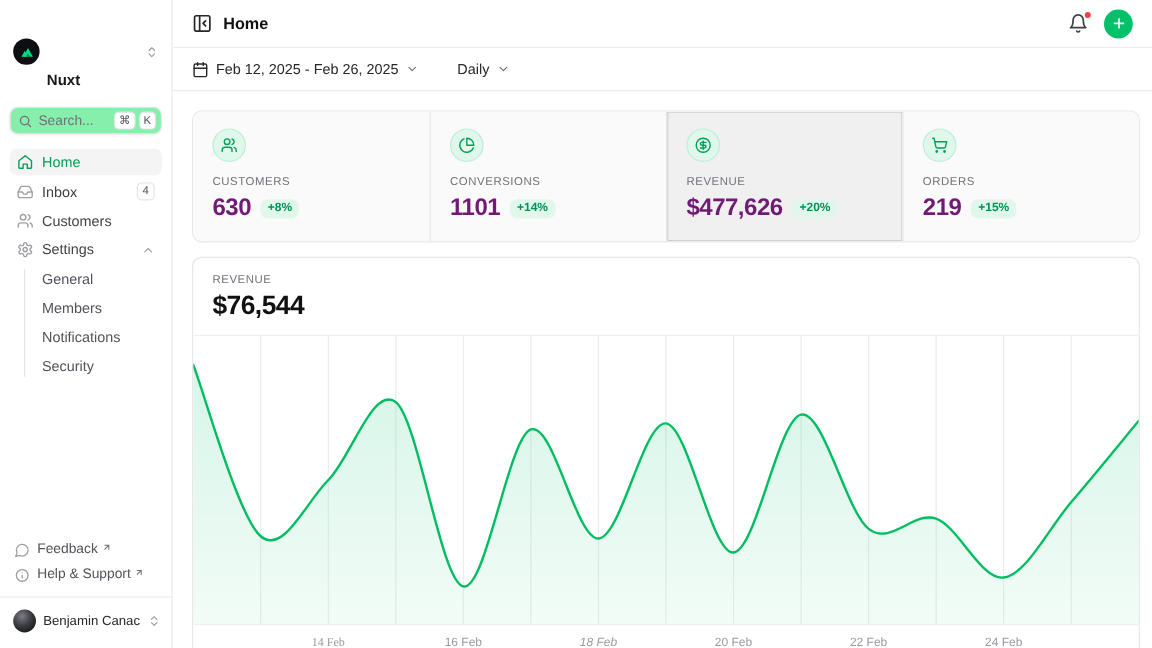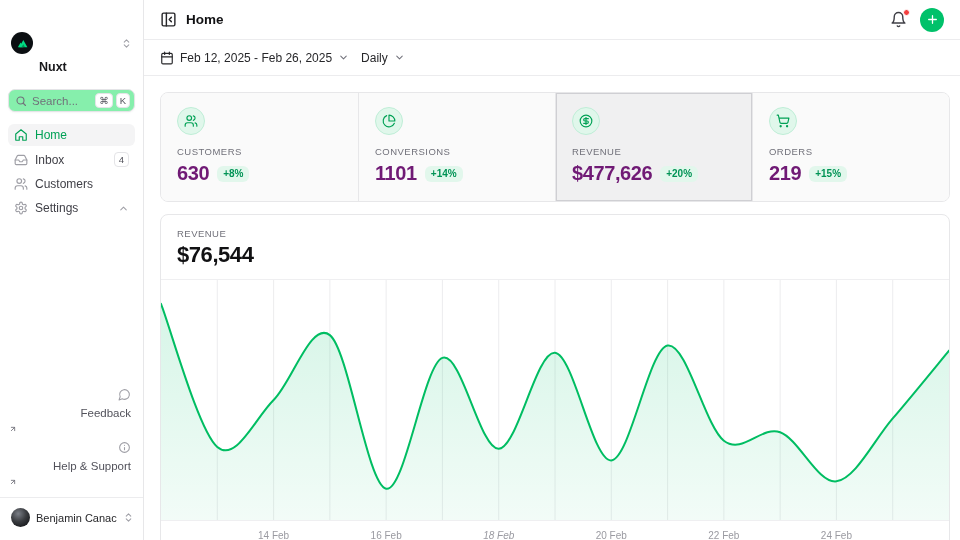--- a/index.html
+++ b/index.html
@@ -30,22 +30,22 @@
     font-size:12px;color:#3f3f46;cursor:pointer;}
   .nav-item .lbl{flex:1;white-space:nowrap;}
   .nav-item.active{background:#f4f4f5;color:#00a155;font-weight:500;}
   .badge-count{font-size:9.5px;border:1px solid #e4e4e7;border-radius:4px;padding:0 4px;
     color:#52525b;line-height:13px;background:#fff;}
   .subnav{position:relative;display:flex;flex-direction:column;}
   .tree-line{position:absolute;left:12px;top:3px;bottom:3px;width:1px;background:#e7e7e9;}
   .sub-item{font-size:12px;color:#52525b;padding:5px 6px 5px 27px;cursor:pointer;border-radius:6px;
     white-space:nowrap;}
   .sb-spacer{flex:1;}
-  .foot-link{display:flex;align-items:flex-end;gap:6px;font-size:11.5px;color:#52525b;
-    padding:4px 4px;cursor:pointer;border-radius:6px;flex-direction:column;}
+  .foot-link{display:flex;align-items:flex-start;gap:6px;font-size:11.5px;color:#52525b;
+    padding:4px 4px;cursor:pointer;border-radius:6px;}
   .ext-arrow{color:#71717a;align-self:flex-start;margin-left:-3px;margin-top:0;}
   .sb-divider{height:1px;background:#ececee;margin:7px -8px;}
   .user-row{display:flex;align-items:center;gap:6px;padding:3px 3px;cursor:pointer;border-radius:6px;}
   .avatar{width:19px;height:19px;min-width:19px;border-radius:50%;
     background:radial-gradient(circle at 38% 30%,#7a7e86 0%,#3a3c40 45%,#141518 85%);}
   .user-name{font-size:11px;font-weight:500;flex:1;white-space:nowrap;color:#27272a;}
 
   
   main{flex:1;display:flex;flex-direction:column;min-width:0;background:#fff;}
   .topbar{height:40px;min-height:40px;border-bottom:1px solid #ececee;display:flex;
@@ -53,21 +53,21 @@
   .collapse-btn{color:#27272a;cursor:pointer;display:flex;background:none;border:none;padding:0;}
   .topbar-title{font-size:13.5px;font-weight:700;color:#111113;}
   .topbar-right{margin-left:auto;display:flex;align-items:center;gap:13px;}
   .bell-wrap{position:relative;color:#3f3f46;cursor:pointer;display:flex;}
   .notif-dot{position:absolute;top:-2px;right:-3px;width:7px;height:7px;border-radius:50%;
     background:#f43f3f;border:1.5px solid #fff;}
   .add-btn{width:24px;height:24px;border-radius:50%;background:#00c16a;color:#fff;display:flex;
     align-items:center;justify-content:center;cursor:pointer;border:none;padding:0;}
 
   .filterbar{height:36px;min-height:36px;border-bottom:1px solid #ececee;display:flex;
-    padding:0 16px;gap:12px;}
+    padding:0 16px;gap:32px;}
   .filter-btn{display:flex;align-items:center;gap:6px;font-size:12px;font-weight:500;
     color:#27272a;cursor:pointer;background:none;border:none;padding:0;
     font-family:"Liberation Sans",sans-serif;}
   .chev{color:#71717a;display:flex;}
 
   .content{flex:1;padding:16px 10px 0 16px;overflow:hidden;}
 
   
   .stats{display:grid;grid-template-columns:1fr 1fr 1fr 1fr;border:1px solid #e7e7e9;
     border-radius:8px;overflow:hidden;background:#fff;}
@@ -171,20 +171,27 @@
             </svg>
         </span>
         <span class="lbl">Settings</span>
         <span class="ic muted">
           <svg width="11" height="11" viewBox="0 0 24 24" fill="none" stroke="currentColor" stroke-width="2.2" stroke-linecap="round" stroke-linejoin="round">
               <path d="m18 15-6-6-6 6"></path>
             </svg>
         </span>
       </div>
 
+      <div class="subnav">
+        <span class="tree-line"></span>
+        <div class="sub-item">General</div>
+        <div class="sub-item">Members</div>
+        <div class="sub-item">Notifications</div>
+        <div class="sub-item">Security</div>
+      </div>
     </nav>
 
     <div class="sb-spacer"></div>
 
     <div class="foot-link">
       <span class="ic muted">
         <svg width="13" height="13" viewBox="0 0 24 24" fill="none" stroke="currentColor" stroke-width="2" stroke-linecap="round" stroke-linejoin="round">
             <path d="M7.9 20A9 9 0 1 0 4 16.1L2 22z"></path>
           </svg>
       </span>
@@ -370,21 +377,21 @@
               <line x1="507.9" y1="0" x2="507.9" y2="240" stroke="#ececee" stroke-width="1" vector-effect="non-scaling-stroke"></line>
               <line x1="564.3" y1="0" x2="564.3" y2="240" stroke="#ececee" stroke-width="1" vector-effect="non-scaling-stroke"></line>
               <line x1="620.7" y1="0" x2="620.7" y2="240" stroke="#ececee" stroke-width="1" vector-effect="non-scaling-stroke"></line>
               <line x1="677.1" y1="0" x2="677.1" y2="240" stroke="#ececee" stroke-width="1" vector-effect="non-scaling-stroke"></line>
               <line x1="733.6" y1="0" x2="733.6" y2="240" stroke="#ececee" stroke-width="1" vector-effect="non-scaling-stroke"></line>
               <path d="M 0.0 23.9 C 9.4 47.7, 37.6 150.8, 56.4 166.9 C 75.2 182.9, 94.0 138.6, 112.9 120.0 C 131.7 101.4, 150.5 40.3, 169.3 55.1 C 188.1 69.8, 206.9 204.8, 225.7 208.7 C 244.5 212.5, 263.3 84.6, 282.1 77.9 C 301.0 71.3, 319.8 169.7, 338.6 168.8 C 357.4 168.0, 376.2 70.9, 395.0 72.8 C 413.8 74.8, 432.6 181.6, 451.4 180.4 C 470.2 179.2, 489.0 68.8, 507.9 65.5 C 526.7 62.2, 545.5 146.2, 564.3 160.7 C 583.1 175.1, 601.9 145.4, 620.7 152.2 C 639.5 159.0, 658.3 203.6, 677.1 201.3 C 696.0 199.0, 714.8 160.1, 733.6 138.4 C 752.4 116.6, 780.6 81.9, 790.0 70.6 L 790 240 L 0 240 Z" fill="url(#areagrad)" stroke="none"></path>
               <path d="M 0.0 23.9 C 9.4 47.7, 37.6 150.8, 56.4 166.9 C 75.2 182.9, 94.0 138.6, 112.9 120.0 C 131.7 101.4, 150.5 40.3, 169.3 55.1 C 188.1 69.8, 206.9 204.8, 225.7 208.7 C 244.5 212.5, 263.3 84.6, 282.1 77.9 C 301.0 71.3, 319.8 169.7, 338.6 168.8 C 357.4 168.0, 376.2 70.9, 395.0 72.8 C 413.8 74.8, 432.6 181.6, 451.4 180.4 C 470.2 179.2, 489.0 68.8, 507.9 65.5 C 526.7 62.2, 545.5 146.2, 564.3 160.7 C 583.1 175.1, 601.9 145.4, 620.7 152.2 C 639.5 159.0, 658.3 203.6, 677.1 201.3 C 696.0 199.0, 714.8 160.1, 733.6 138.4 C 752.4 116.6, 780.6 81.9, 790.0 70.6" fill="none" stroke="#00bd62" stroke-width="2" stroke-linecap="round" stroke-linejoin="round" vector-effect="non-scaling-stroke"></path>
             </svg>
         </div>
         <div class="ticks" id="chart-ticks">
-            <span class="tick" style="left: 14.2857%;">14 Feb</span>
+            <span class="tick" style="left: 14.2857%; font-family: Liberation Serif, serif;">14 Feb</span>
             <span class="tick" style="left: 28.5714%;">16 Feb</span>
             <span class="tick" style="left: 42.8571%; font-style: italic;">18 Feb</span>
             <span class="tick" style="left: 57.1429%;">20 Feb</span>
             <span class="tick" style="left: 71.4286%;">22 Feb</span>
             <span class="tick" style="left: 85.7143%;">24 Feb</span>
           </div>
       </div>
 
     </div>
   </main>

